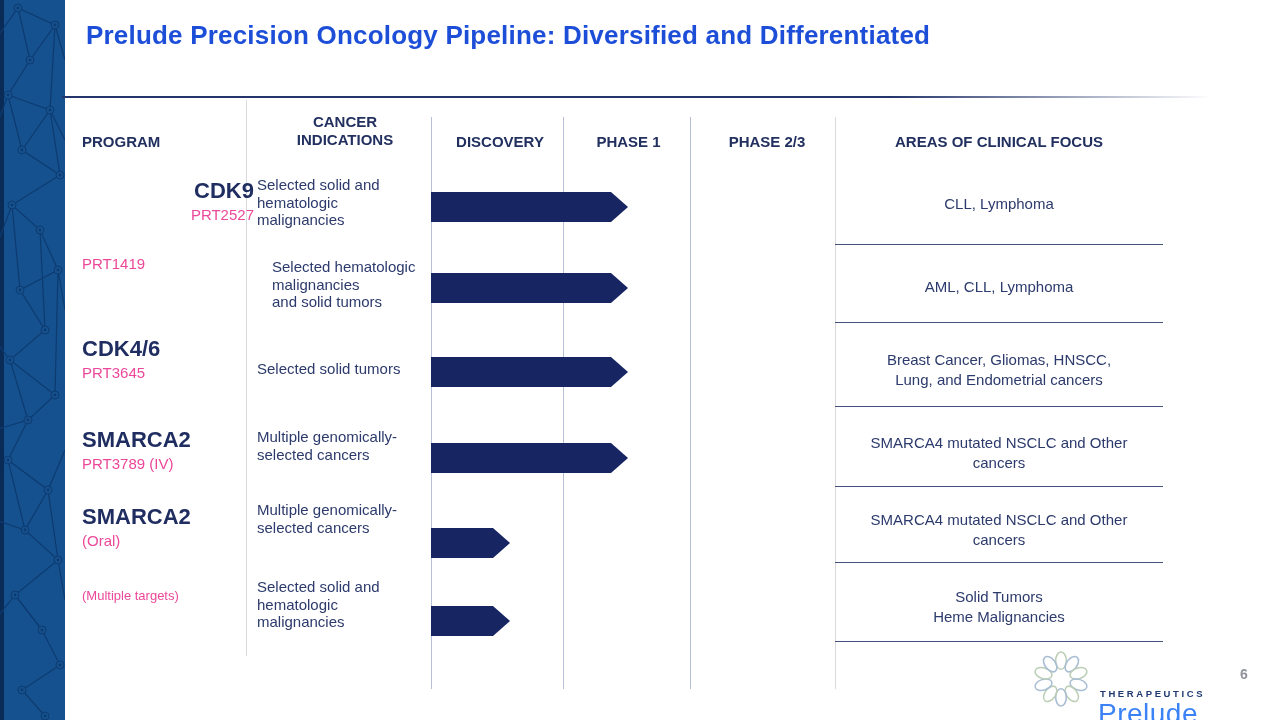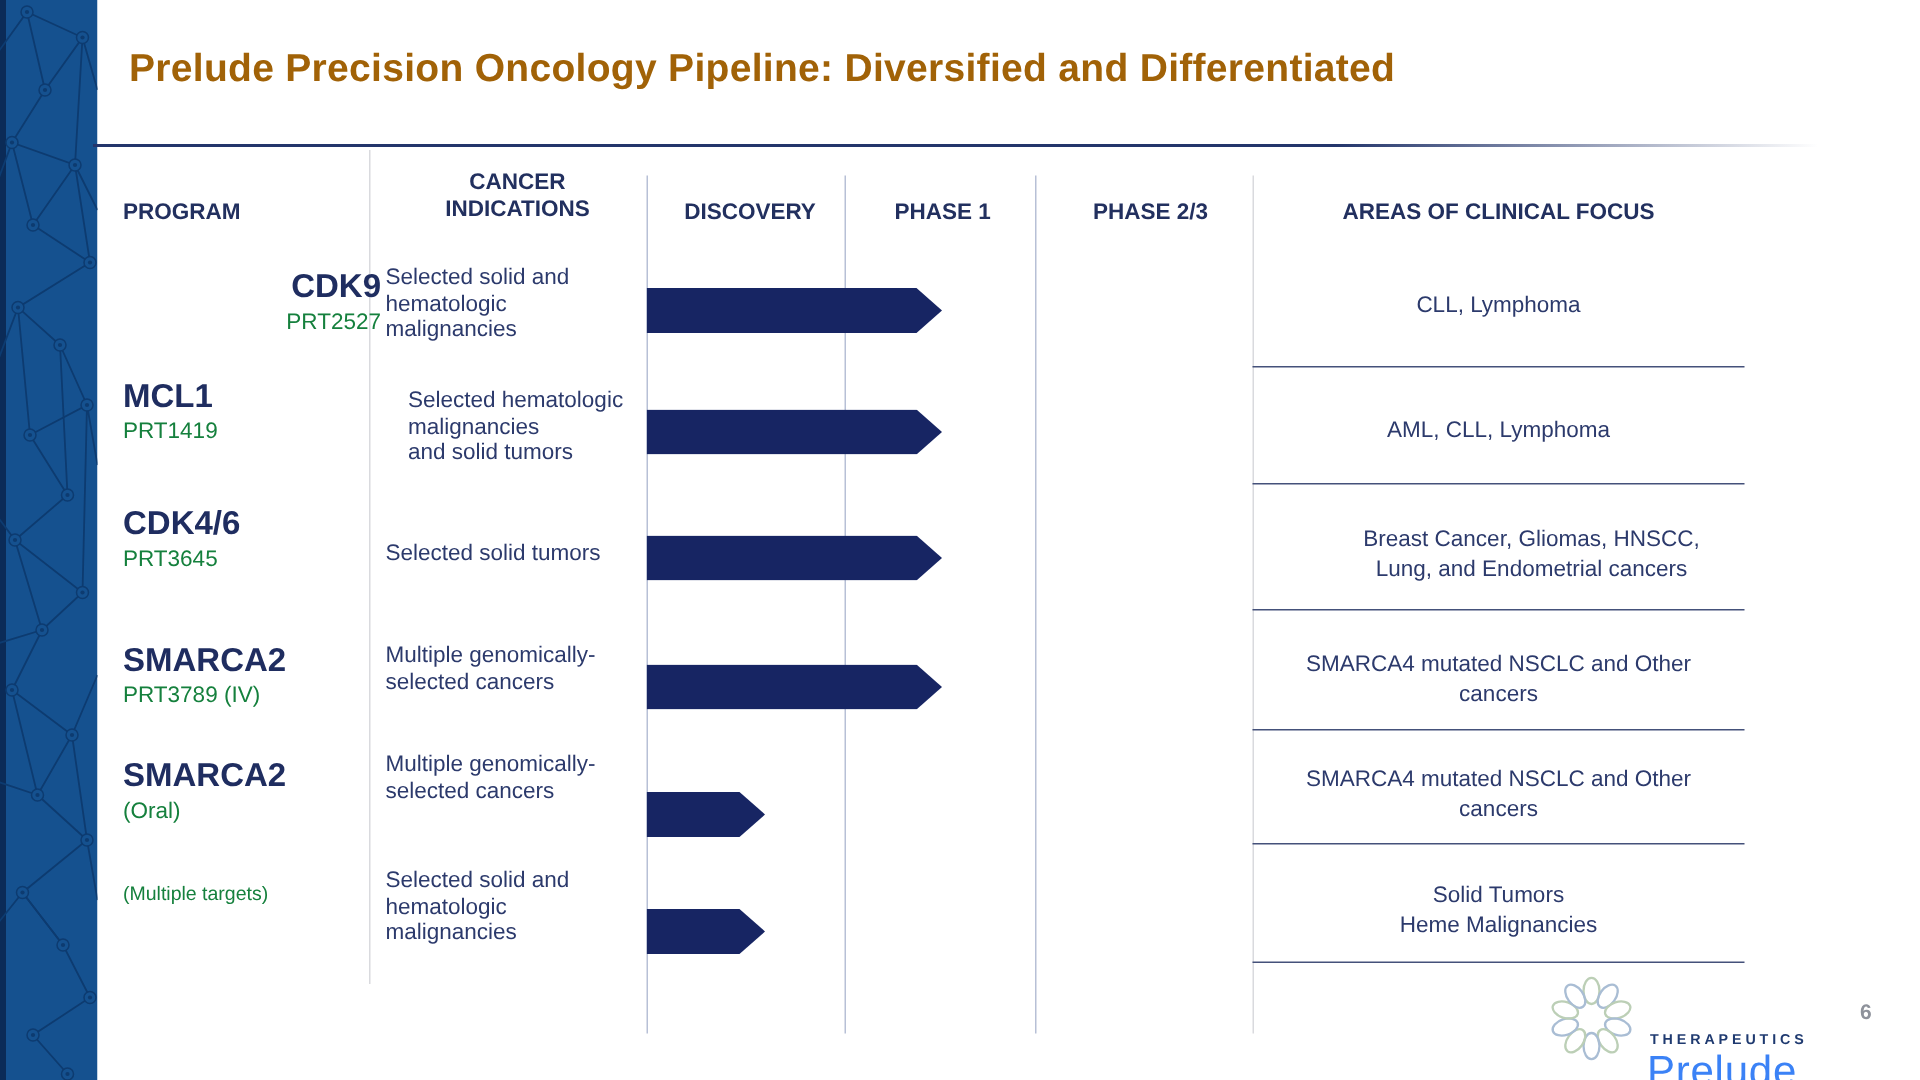--- a/index.html
+++ b/index.html
@@ -2,38 +2,38 @@
 <html><head>
 <meta charset="utf-8">
 <style>
   html,body{margin:0;padding:0;background:#ffffff;}
   .slide{
     position:relative;width:1280px;height:720px;overflow:hidden;
     font-family:"Liberation Sans","DejaVu Sans",sans-serif;background:#ffffff;
   }
   .sidebar{position:absolute;left:0;top:0;width:65px;height:720px;}
   .title{
-    position:absolute;left:86px;top:30px;width:1100px;
-    font-size:26px;font-weight:bold;color:#a16207;letter-spacing:.2px;
+    position:absolute;left:86px;top:20px;width:1100px;
+    font-size:26px;font-weight:bold;color:#1d4ed8;letter-spacing:.2px;
   }
   .top-rule{
     position:absolute;left:62px;top:96px;width:1150px;height:2px;
     background:linear-gradient(to right,#23356b 0%,#23356b 72%,rgba(35,53,107,0) 100%);
   }
   .col-head{
     position:absolute;top:133px;font-size:15px;font-weight:bold;color:#22305f;
     text-align:center;white-space:pre-line;line-height:18px;
   }
   .col-head.left{text-align:left;}
   .vline{position:absolute;width:1px;}
   .vline.gray{background:#d9dade;}
   .vline.blue{background:#b7c0d6;}
   .prog{position:absolute;left:82px;width:172px;color:#22305f;}
   .prog .name{font-size:22px;font-weight:bold;line-height:24px;color:#1f2d60;}
-  .prog .sub{font-size:15px;line-height:18px;margin-top:3px;color:#15803d;}
+  .prog .sub{font-size:15px;line-height:18px;margin-top:3px;color:#ec4899;}
   .prog .sub.small{font-size:13px;}
   .ind{
     position:absolute;left:257px;width:180px;font-size:15px;line-height:17.5px;
     color:#2c3a6c;white-space:pre-line;
   }
   .arrow{
     position:absolute;left:431px;height:30px;background:#172563;
     clip-path:polygon(0 0,calc(100% - 17px) 0,100% 50%,calc(100% - 17px) 100%,0 100%);
   }
   .focus{
@@ -135,36 +135,35 @@
         <div class="name">CDK9</div>
         <div class="sub">PRT2527</div>
       </div>
       <div class="ind" style="top: 176px;">Selected solid and
 hematologic
 malignancies</div>
       <div class="arrow" style="top: 192px; width: 197px;"></div>
       <div class="focus" style="top: 194px;">CLL, Lymphoma</div>
       <div class="divider" style="top: 244px;"></div>
       <div class="prog" style="top: 252px;">
-        <div class="name">MCL1</div>
         <div class="sub">PRT1419</div>
       </div>
       <div class="ind" style="top: 258px; margin-left: 15px;">Selected hematologic
 malignancies
 and solid tumors</div>
       <div class="arrow" style="top: 273px; width: 197px;"></div>
       <div class="focus" style="top: 277px;">AML, CLL, Lymphoma</div>
       <div class="divider" style="top: 322px;"></div>
       <div class="prog" style="top: 337px;">
         <div class="name">CDK4/6</div>
         <div class="sub">PRT3645</div>
       </div>
       <div class="ind" style="top: 360px;">Selected solid tumors</div>
       <div class="arrow" style="top: 357px; width: 197px;"></div>
-      <div class="focus" style="top: 350px; padding-left: 22px;">Breast Cancer, Gliomas, HNSCC,
+      <div class="focus" style="top: 350px;">Breast Cancer, Gliomas, HNSCC,
 Lung, and Endometrial cancers</div>
       <div class="divider" style="top: 406px;"></div>
       <div class="prog" style="top: 428px;">
         <div class="name">SMARCA2</div>
         <div class="sub">PRT3789 (IV)</div>
       </div>
       <div class="ind" style="top: 428px;">Multiple genomically-
 selected cancers</div>
       <div class="arrow" style="top: 443px; width: 197px;"></div>
       <div class="focus" style="top: 433px;">SMARCA4 mutated NSCLC and Other

